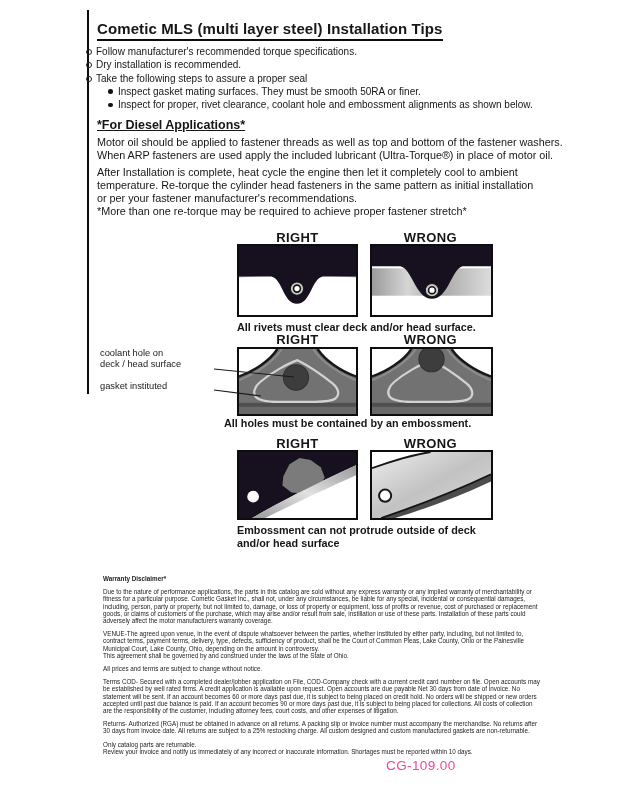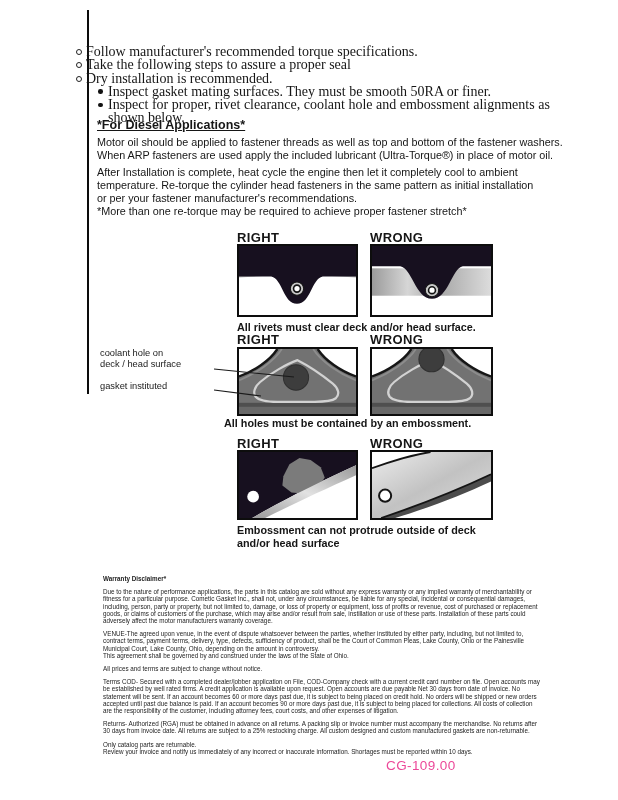--- a/index.html
+++ b/index.html
@@ -4,29 +4,29 @@
 <style>
   html,body{margin:0;padding:0;background:#e8e8e8;}
   .page{
     position:relative;width:618px;height:800px;background:#ffffff;
     font-family:"Liberation Sans",sans-serif;color:#161616;overflow:hidden;
     margin:0 auto;
   }
   .vrule{position:absolute;left:87px;top:10px;width:2px;height:384px;background:#0c0c0c;}
   .title{position:absolute;left:97px;top:20px;font-size:15px;font-weight:700;}
   .title span{display:inline-block;border-bottom:2px solid #0c0c0c;padding-bottom:2px;letter-spacing:.1px;}
-  .bullets{position:absolute;left:76px;top:45px;width:480px;font-size:14px;line-height:13.3px;font-family:Liberation Serif, serif;}
+  .bullets{position:absolute;left:86px;top:45px;width:480px;font-size:10px;line-height:13.3px;}
   .b-item{position:relative;padding-left:10px;}
   .b-item::before{content:"";position:absolute;left:0;top:4.2px;width:4px;height:4px;border:1px solid #222;border-radius:50%;}
   .sb-item{position:relative;padding-left:10px;margin-left:22px;}
   .sb-item::before{content:"";position:absolute;left:0;top:4.6px;width:4.6px;height:4.6px;background:#111;border-radius:50%;}
   .diesel-h{position:absolute;left:97px;top:118px;font-size:12.5px;font-weight:700;text-decoration:underline;}
   .para{position:absolute;left:97px;width:540px;font-size:10.8px;line-height:13.2px;white-space:pre-line;}
   .p1{top:136px;} .p2{top:166px;} .p3{top:205px;}
-  .dg-head{position:absolute;width:121px;text-align:left;font-size:13px;font-weight:700;letter-spacing:.4px;}
+  .dg-head{position:absolute;width:121px;text-align:center;font-size:13px;font-weight:700;letter-spacing:.4px;}
   .panel{position:absolute;border:2.5px solid #0d0d0d;box-sizing:border-box;background:#fff;}
   .panel svg{display:block;width:100%;height:100%;}
   .pn-l{left:237px;width:121px;} .pn-r{left:370px;width:123px;}
   .r1{top:244px;height:73px;} .r2{top:347px;height:69px;} .r3{top:450px;height:70px;}
   .caption{position:absolute;font-size:10.8px;font-weight:700;line-height:12.5px;white-space:pre-line;}
   .cap1{left:237px;top:321px;}
   .cap2{left:224px;top:417px;width:282px;text-align:left;}
   .cap3{left:237px;top:524px;}
   .dg-label{position:absolute;left:100px;width:113px;text-align:left;font-size:9.3px;line-height:11.2px;white-space:pre-line;color:#1a1a1a;}
   .lbl-coolant{top:348px;} .lbl-emboss{top:381px;}
@@ -36,25 +36,28 @@
   .legal .lg-p{white-space:pre-line;margin-bottom:6px;}
   .footer-code{position:absolute;left:386px;top:758px;font-size:13.5px;letter-spacing:.4px;color:#ec4899;text-align:right;}
 </style>
 </head>
 <body>
 
 <div class="page">
 
   <div class="vrule"></div>
 
+  <div class="title">
+    <span>Cometic MLS (multi layer steel) Installation Tips</span>
+  </div>
 
   <div class="bullets">
     <div class="b-item">Follow manufacturer's recommended torque specifications.</div>
+    <div class="b-item">Dry installation is recommended.</div>
     <div class="b-item">Take the following steps to assure a proper seal</div>
-    <div class="b-item">Dry installation is recommended.</div>
     <div class="sb-item">Inspect gasket mating surfaces.  They must be smooth 50RA or finer.</div>
     <div class="sb-item">Inspect for proper, rivet clearance, coolant hole and embossment alignments as shown below.</div>
   </div>
 
   <div class="diesel-h">*For Diesel Applications*</div>
   <div class="para p1">Motor oil should be applied to fastener threads as well as top and bottom of the fastener washers.
 When ARP fasteners are used apply the included lubricant (Ultra-Torque®) in place of motor oil.</div>
   <div class="para p2">After Installation is complete, heat cycle the engine then let it completely cool to ambient
 temperature. Re-torque the cylinder head fasteners in the same pattern as initial installation
 or per your fastener manufacturer's recommendations.</div>

